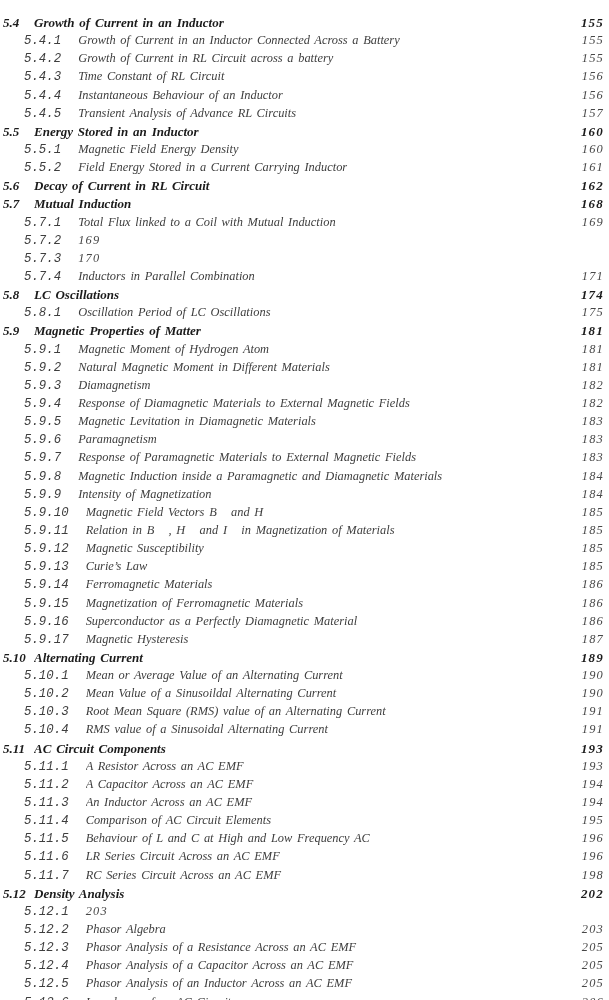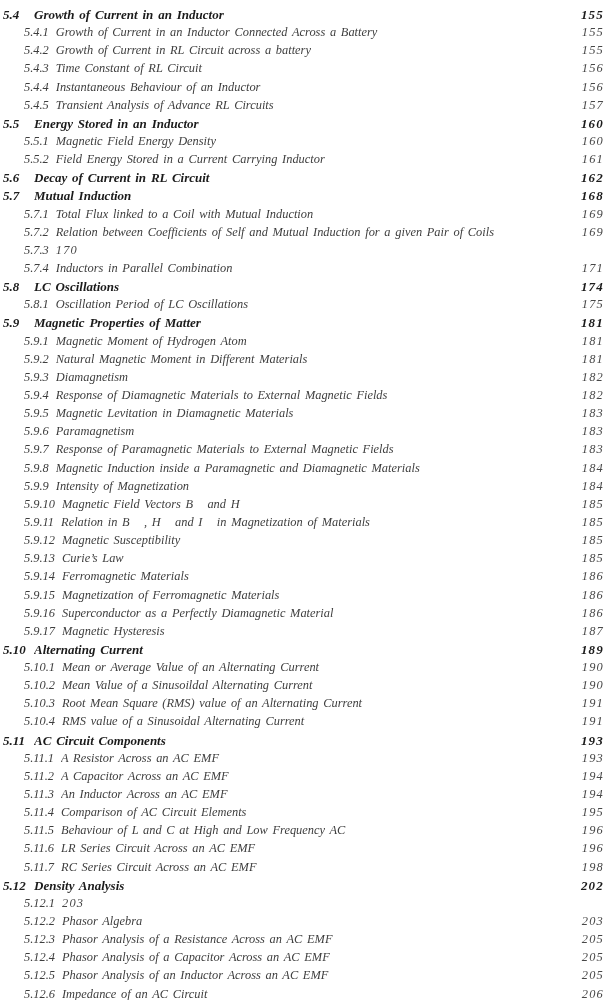--- a/index.html
+++ b/index.html
@@ -12,21 +12,21 @@
     height: 1000px;
     overflow: hidden;
     font-family: "Liberation Serif", "DejaVu Serif", serif;
     font-style: italic;
     color: #2e2e2e;
   }
   .toc-page {
     width: 609px;
     height: 1000px;
     box-sizing: border-box;
-    padding-top: 7px;
+    padding-top: 15px;
   }
   .toc-row {
     display: flex;
     align-items: baseline;
     height: 18.15px;
     box-sizing: border-box;
     padding-left: 3px;
     padding-right: 5px;
   }
   .toc-row.l1 {
@@ -41,21 +41,22 @@
   }
   .toc-num {
     flex: 0 0 auto;
     white-space: nowrap;
   }
   .l1 .toc-num {
     min-width: 28px;
     margin-right: 3px;
   }
   .l2 .toc-num {
-    margin-right: 7px;
+    margin-right: 17px;
+    font-family: Liberation Mono, monospace;
   }
   .toc-title {
     flex: 1 1 auto;
     white-space: nowrap;
     overflow: hidden;
     word-spacing: 1.6px;
   }
   .toc-pageno {
     flex: 0 0 auto;
     letter-spacing: 1.2px;
@@ -129,21 +130,20 @@
         <span class="toc-title">Mutual Induction</span>
         <span class="toc-pageno">168</span>
       </div>
       <div class="toc-row l2">
         <span class="toc-num">5.7.1</span>
         <span class="toc-title">Total Flux linked to a Coil with Mutual Induction</span>
         <span class="toc-pageno">169</span>
       </div>
       <div class="toc-row l2">
         <span class="toc-num">5.7.2</span>
-        <span class="toc-title">Relation between Coefficients of Self and Mutual Induction for a given Pair of Coils</span>
         <span class="toc-pageno">169</span>
       </div>
       <div class="toc-row l2">
         <span class="toc-num">5.7.3</span>
         <span class="toc-pageno">170</span>
       </div>
       <div class="toc-row l2">
         <span class="toc-num">5.7.4</span>
         <span class="toc-title">Inductors in Parallel Combination</span>
         <span class="toc-pageno">171</span>

